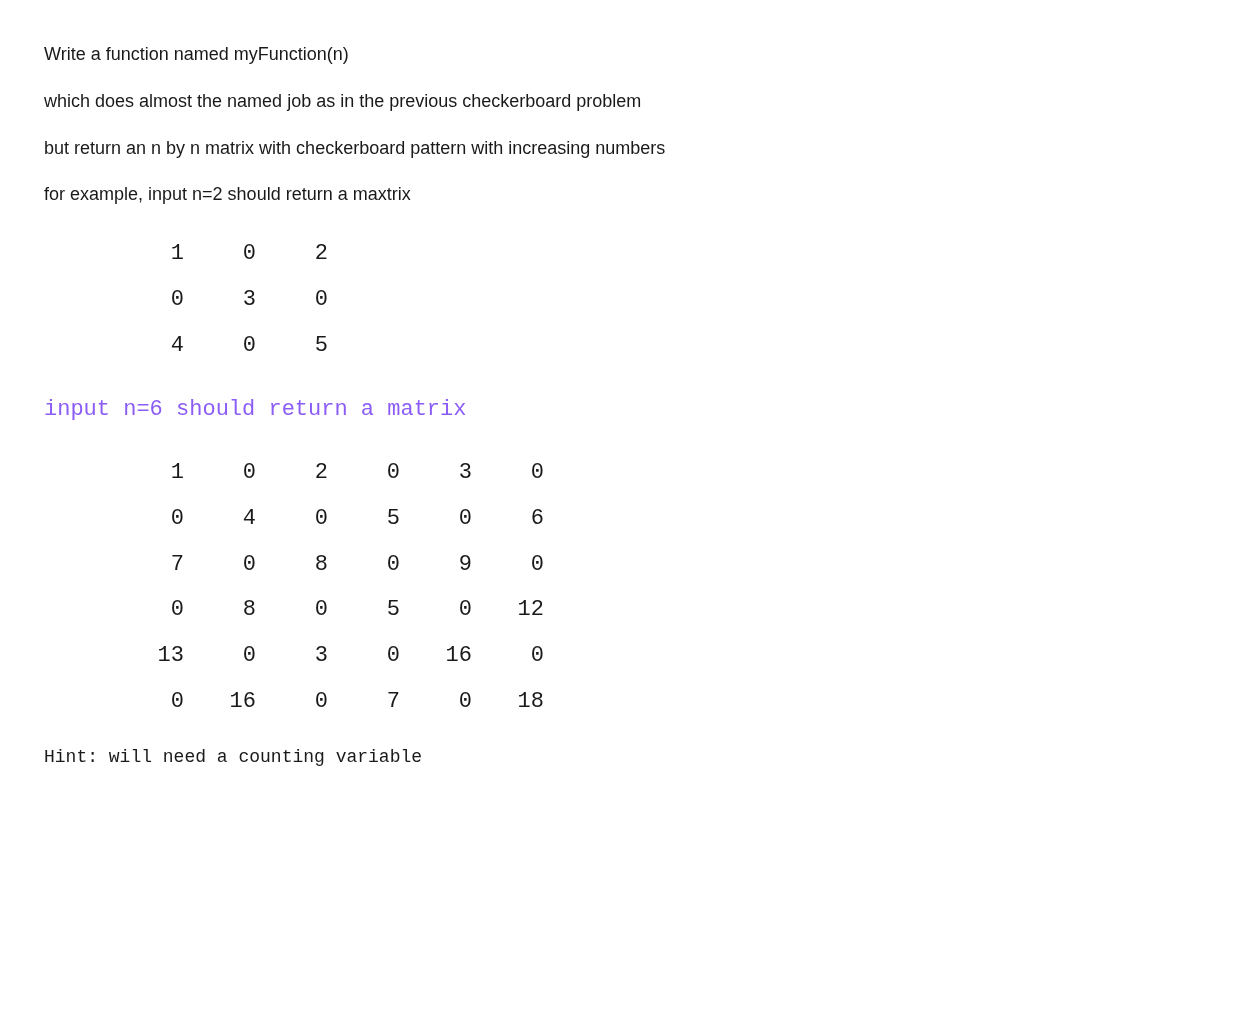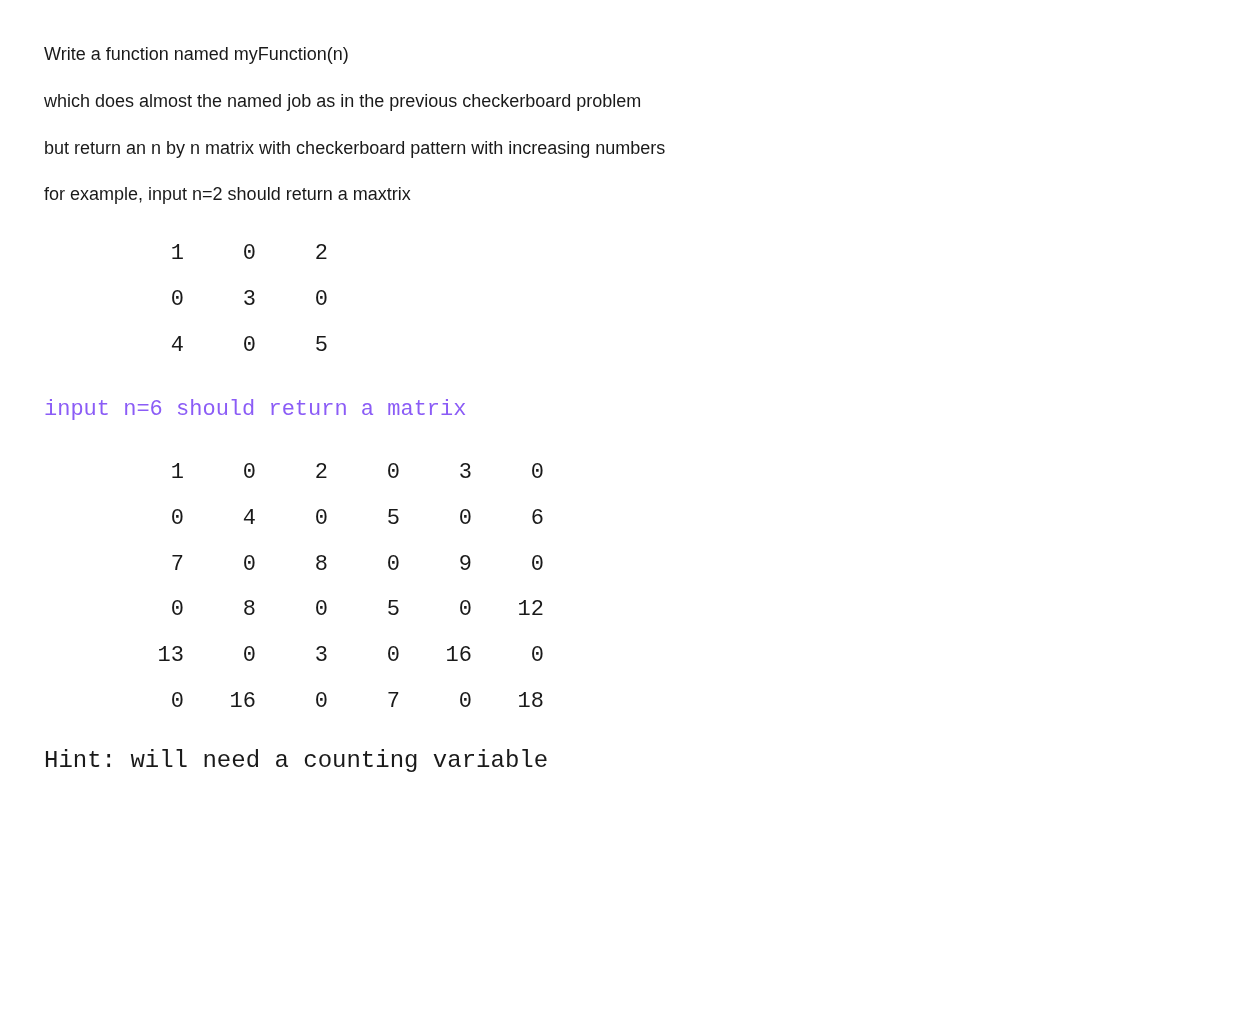--- a/index.html
+++ b/index.html
@@ -51,21 +51,21 @@
     .code-line {
       font-family: "Courier New", Courier, monospace;
       font-size: 22px;
       line-height: 1.7;
       margin-bottom: 10px;
       color: #8b5cf6;
     }
 
     .hint-line {
       font-family: "Courier New", Courier, monospace;
-      font-size: 24px;
+      font-size: 18px;
       margin-top: 22px;
       color: #1a1a1a;
     }
   </style>
 </head>
 <body>
 
 <p class="prose-line">Write a function named myFunction(n)</p>
 <p class="prose-line">which does almost the named job as in the previous checkerboard problem</p>
 <p class="prose-line">but return an n by n matrix with checkerboard pattern with increasing numbers</p>

